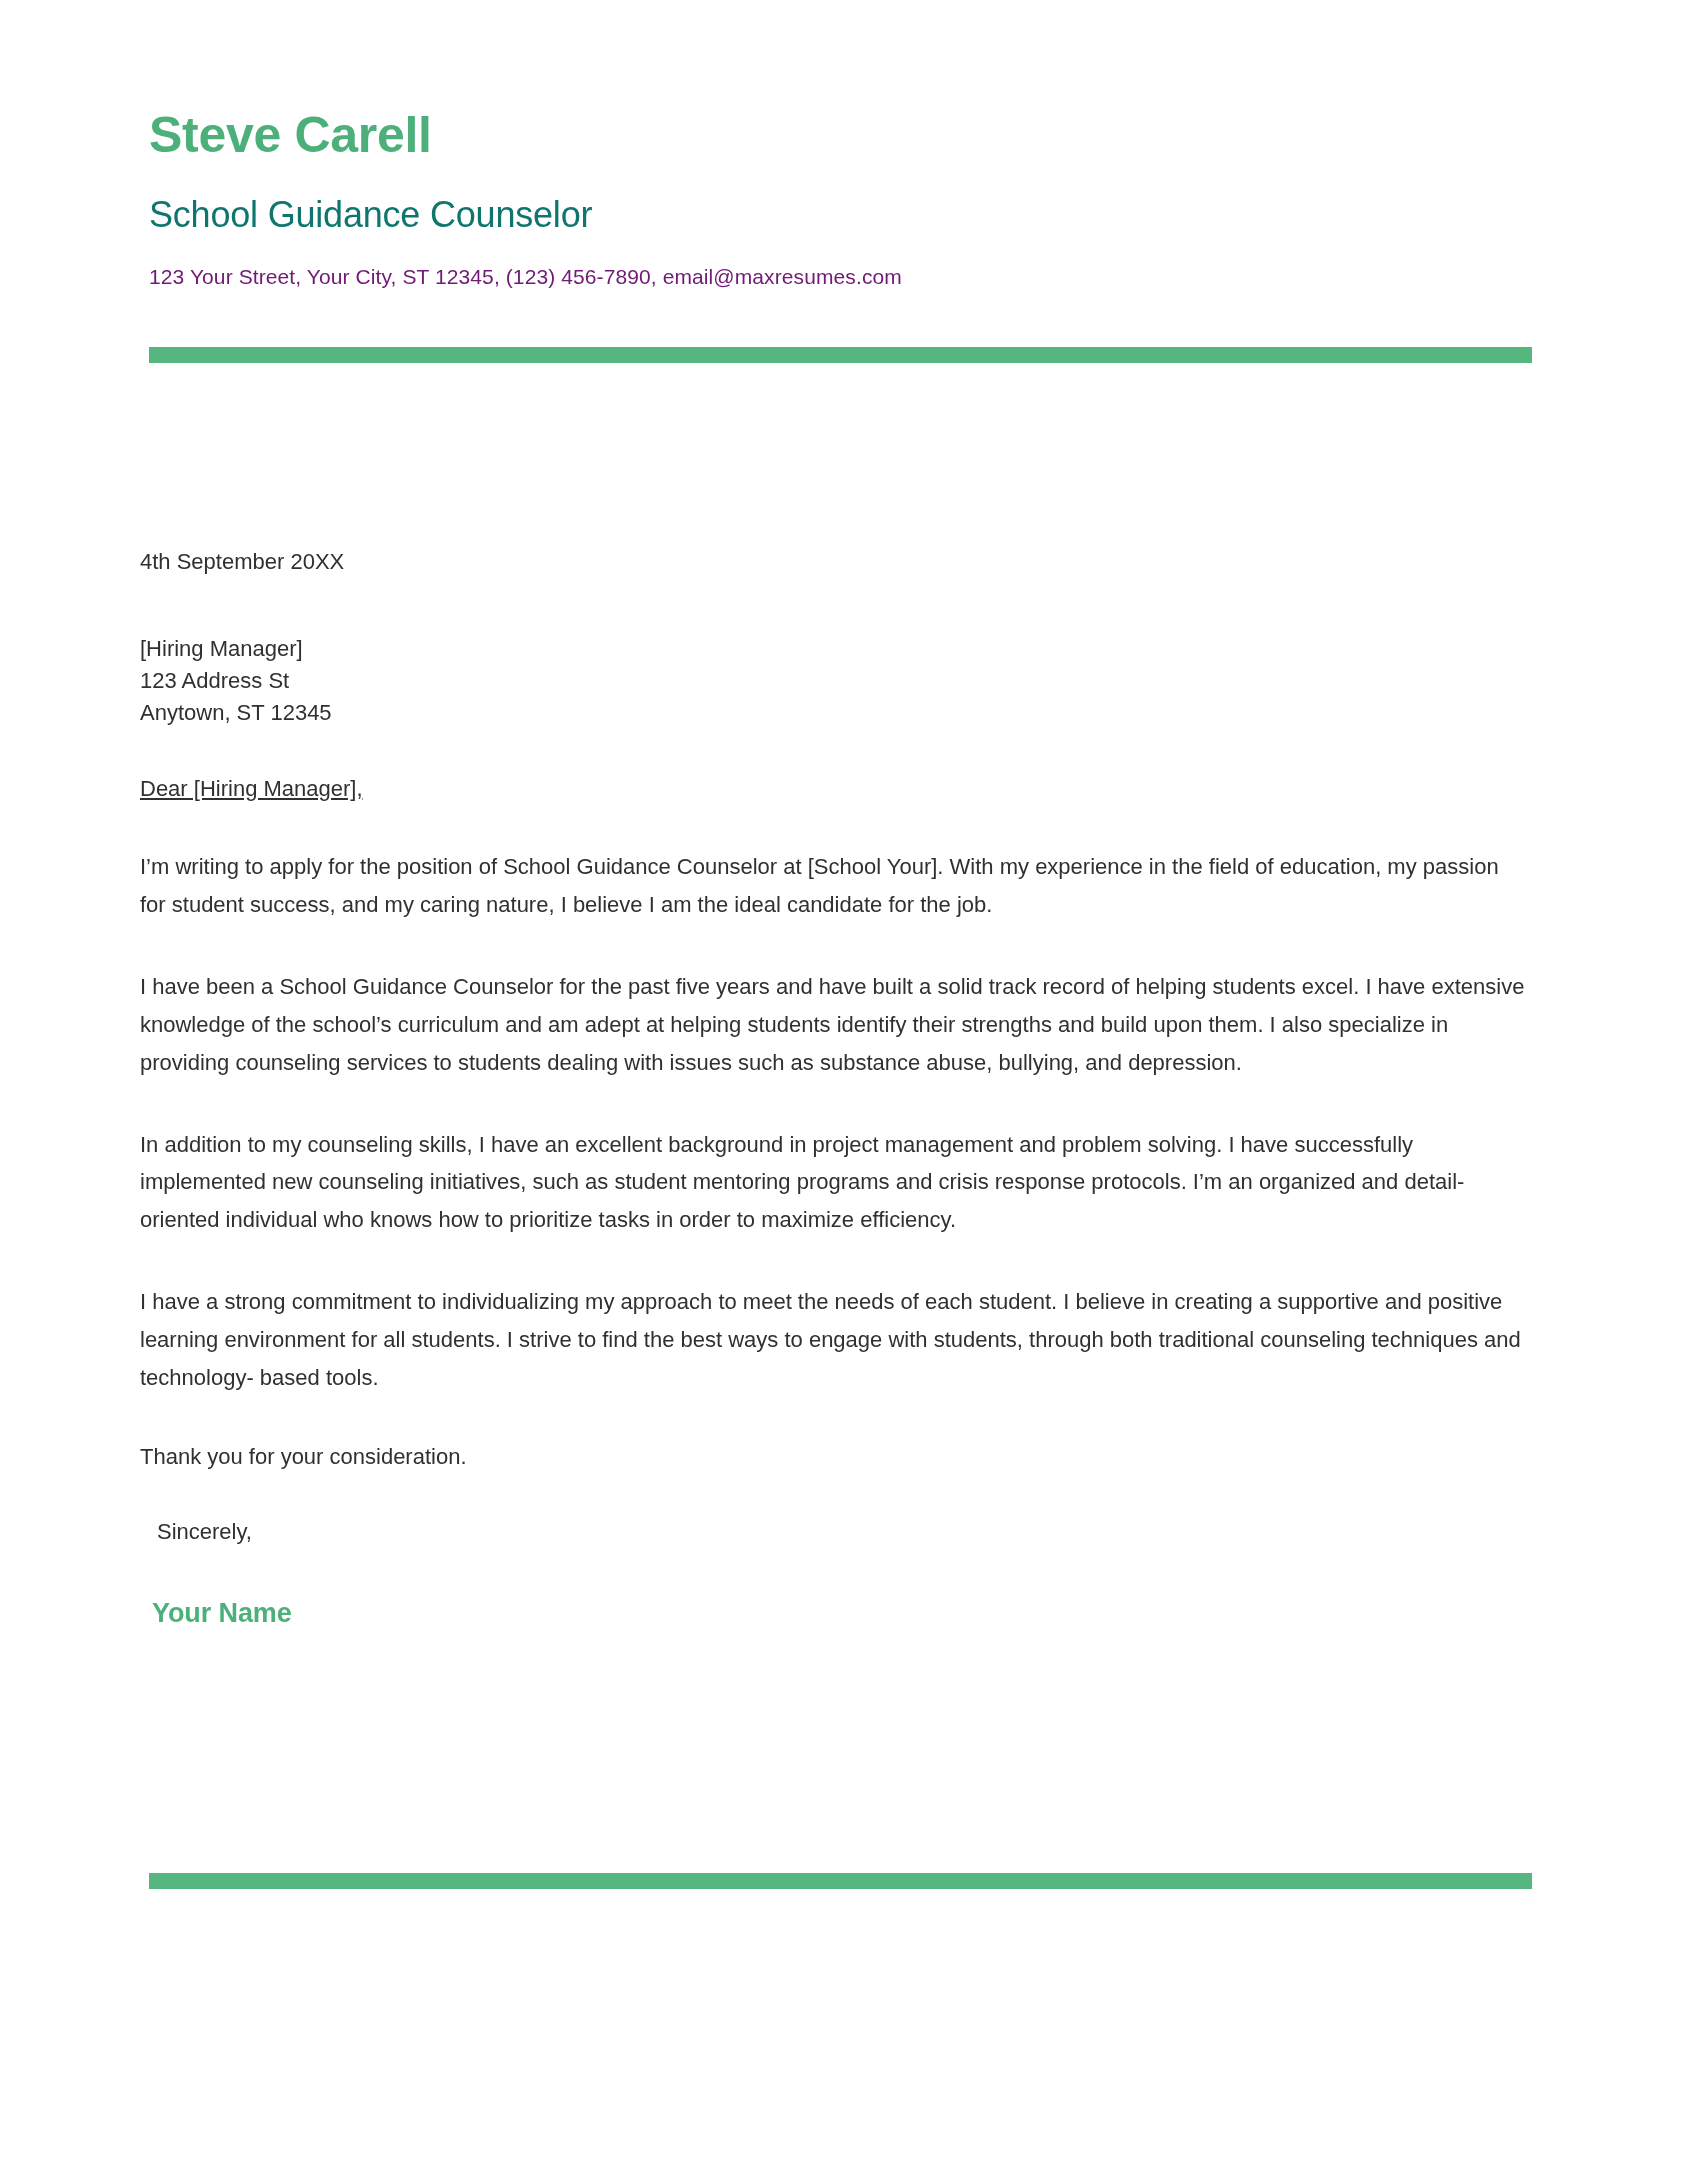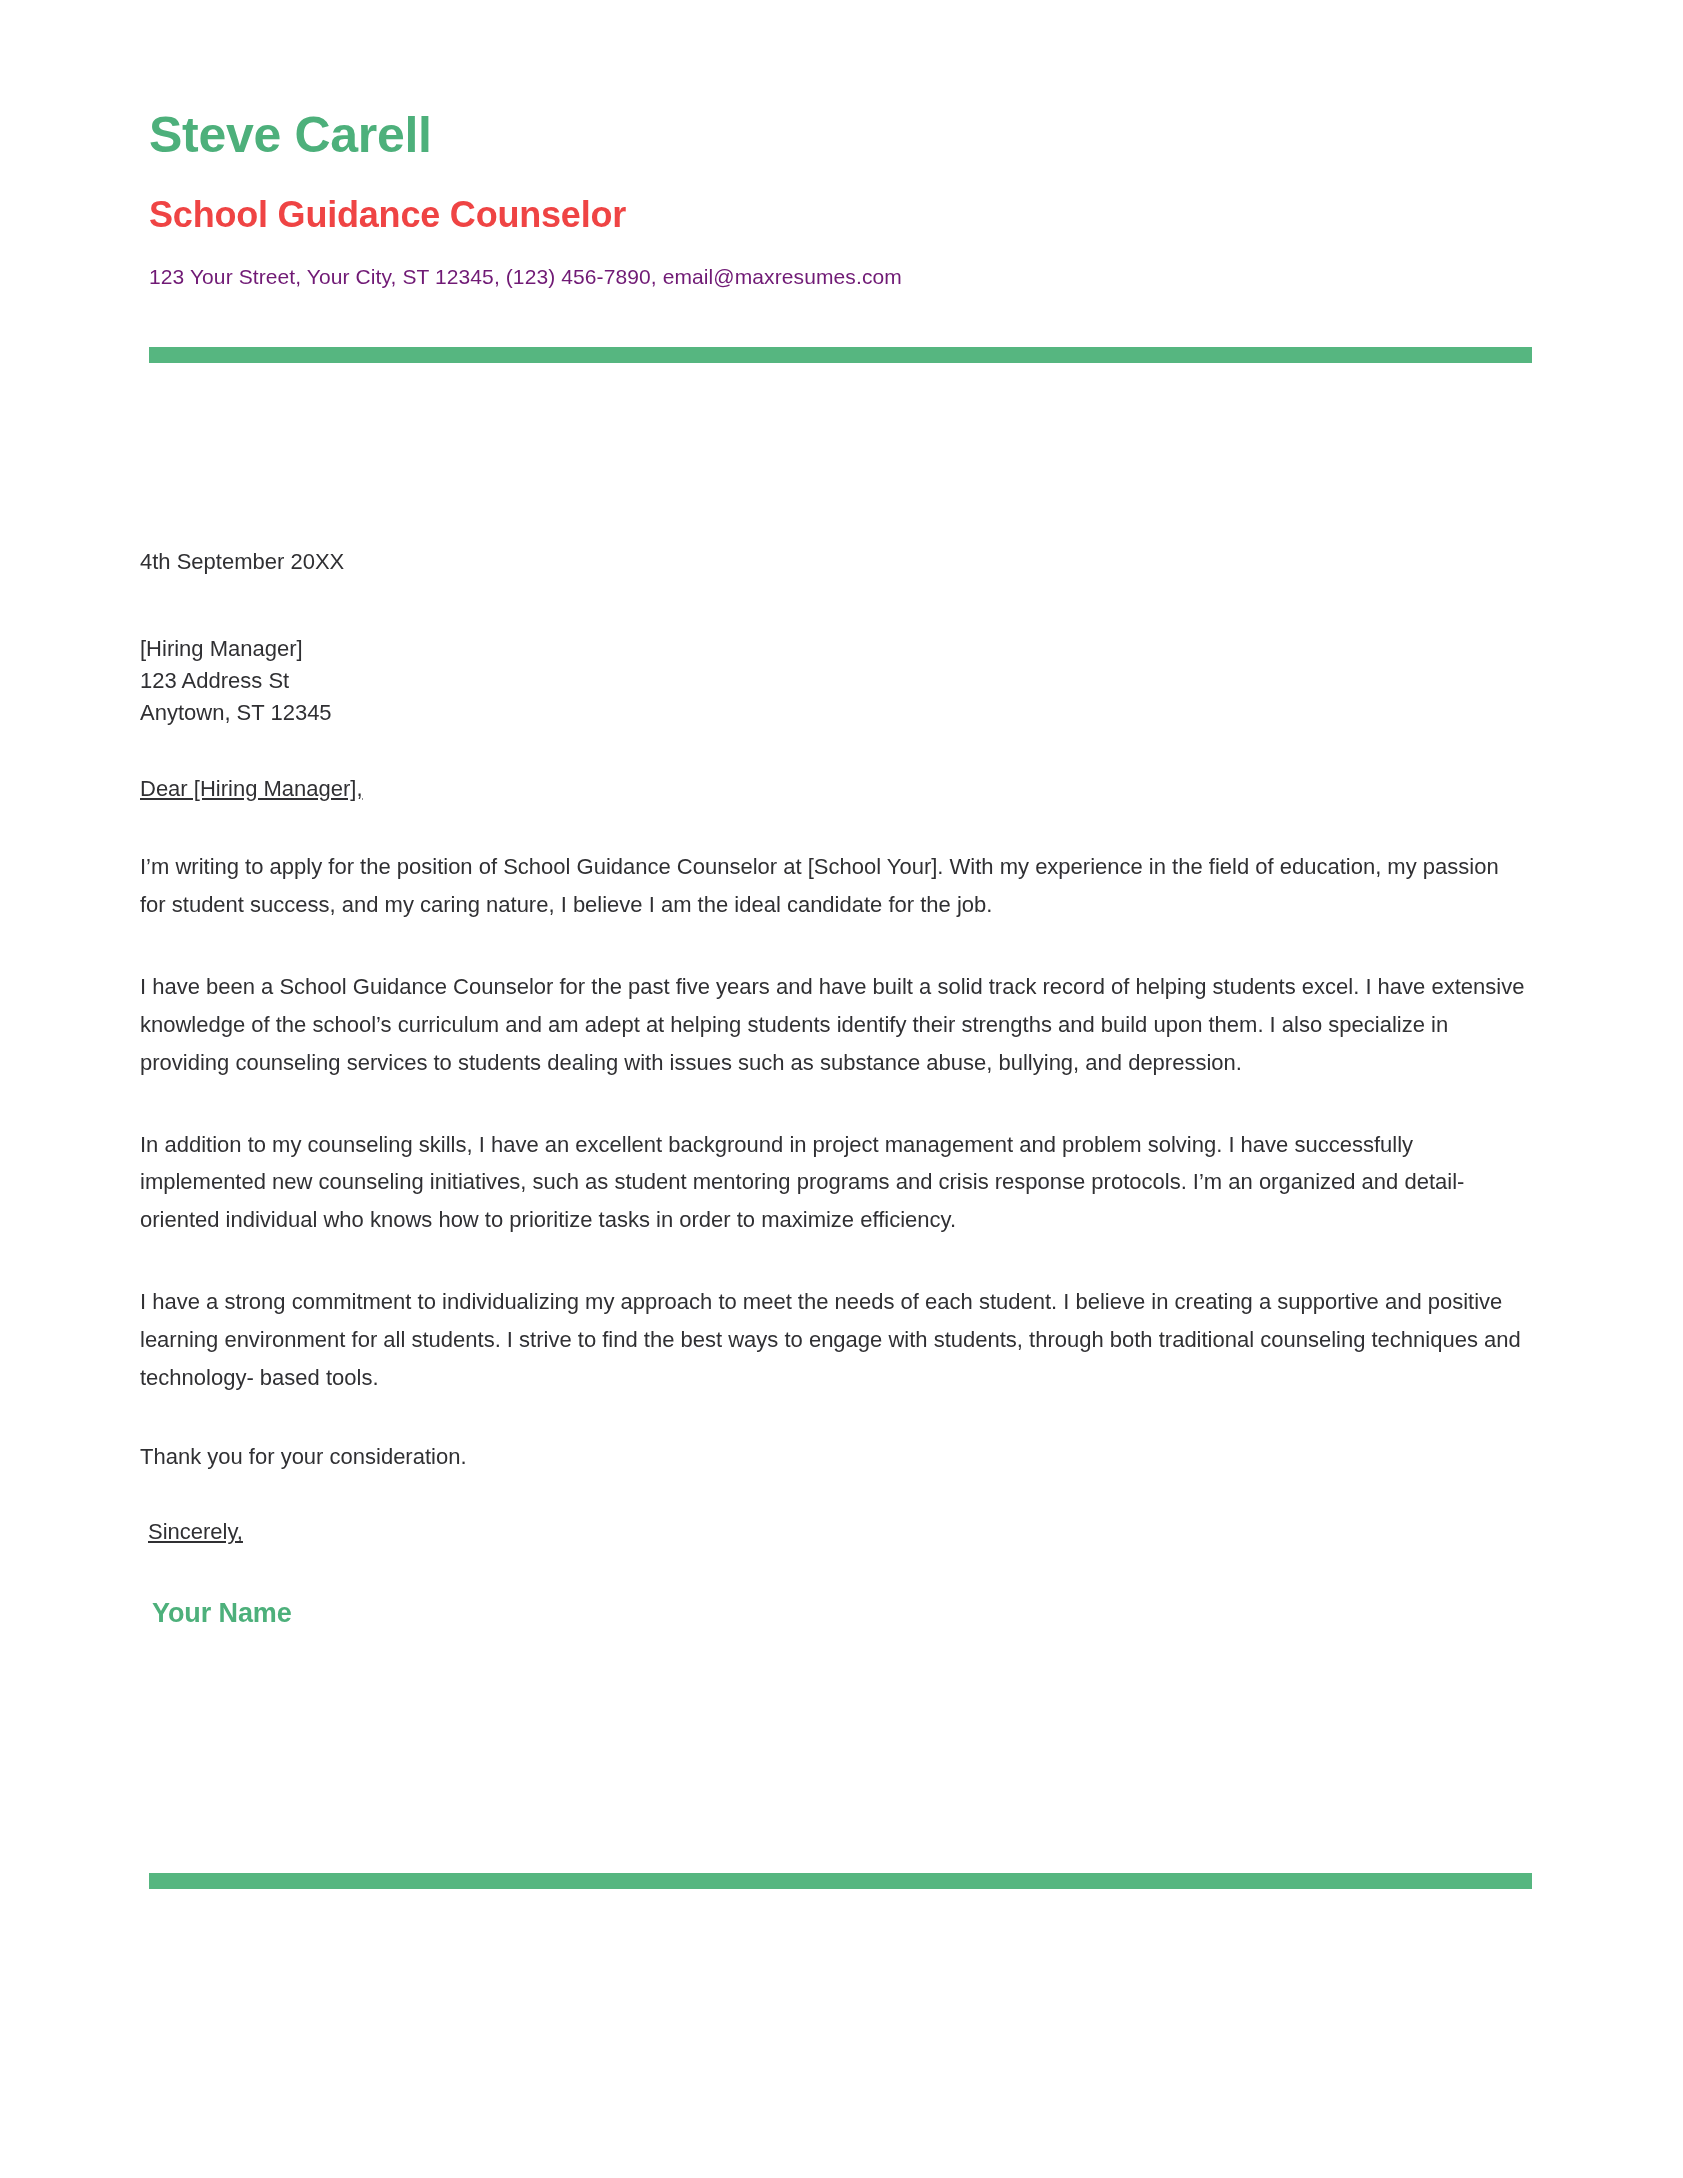--- a/index.html
+++ b/index.html
@@ -34,22 +34,22 @@
     font-size: 50px;
     font-weight: bold;
     color: #4DB07B;
     letter-spacing: -0.3px;
     line-height: 1.15;
     margin: 0;
   }
 
   .job-title {
     font-size: 36px;
-    font-weight: bold;
-    color: #ef4444;
+    font-weight: normal;
+    color: #0f766e;
     letter-spacing: -0.2px;
     line-height: 1.2;
     margin: 28px 0 0 0;
   }
 
   .contact-line {
     font-size: 21px;
     font-weight: normal;
     color: #701a75;
     line-height: 1.4;
@@ -99,22 +99,21 @@
     margin: 0 0 44px 0;
     line-height: 1.72;
     text-align: left;
   }
 
   .closing-thanks {
     margin: 0 0 44px 0;
   }
 
   .closing-sincerely {
-    margin: 0 0 46px 8px;
-    text-decoration: underline;
+    margin: 0 0 46px 17px;
   }
 
   .signature-name {
     font-size: 27px;
     font-weight: bold;
     color: #4DB07B;
     letter-spacing: -0.1px;
     margin: 12px;
   }
 </style>

